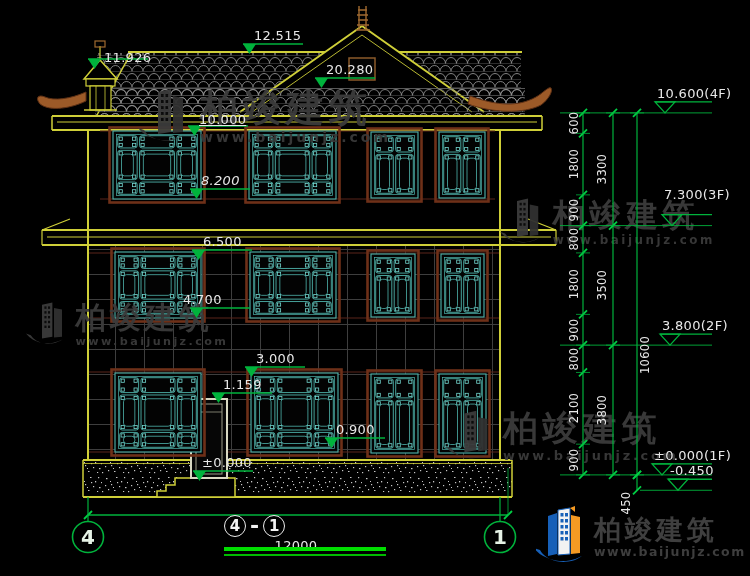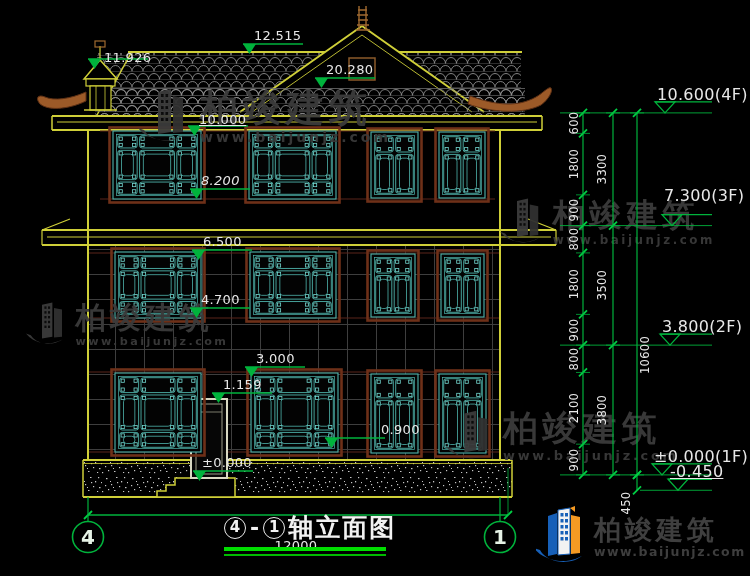--- a/index.html
+++ b/index.html
@@ -9,21 +9,21 @@
   #bsvg{z-index:1;}
   .wm{position:absolute;display:flex;align-items:center;gap:8px;transform-origin:top left;
       opacity:.95;z-index:2;pointer-events:none;}
   .wm .brand{font-size:38px;font-weight:bold;color:#3b3b3b;letter-spacing:5px;line-height:1;}
   .wm .site{font-size:14px;font-weight:bold;color:#3a3a3a;letter-spacing:3px;margin-top:3px;line-height:1;}
   #asvg{z-index:3;}
   #labels{position:absolute;left:0;top:0;width:750px;height:576px;z-index:4;pointer-events:none;}
   .lbl{position:absolute;color:#e8e8e8;font-size:13px;line-height:1;white-space:nowrap;letter-spacing:.3px;}
   .lbl.c{transform:translate(-50%,-50%);margin-top:40px;}
   .lbl.rot{transform:translate(-50%,-50%) rotate(-90deg);font-size:11.5px;}
-  .lbl.rm{font-size:16px;}
+  .lbl.rm{font-size:13px;}
   .lbl.ax{font-size:20px;font-weight:bold;color:#e6f2e6;transform:translate(-50%,-50%);}
   #title{position:absolute;left:224px;top:515px;display:flex;align-items:center;gap:3px;
          color:#f2f2f2;font-weight:bold;z-index:5;}
   .circ{width:22px;height:22px;border:1.8px solid #ececec;border-radius:50%;display:flex;
         align-items:center;justify-content:center;font-size:15px;box-sizing:border-box;line-height:1;}
   .tdash{font-size:22px;margin:0 1px;line-height:1;}
   .tname{font-size:25px;letter-spacing:2px;line-height:1;}
   #tl1{position:absolute;left:224px;top:547px;width:162px;height:4px;background:#00dd00;z-index:5;}
   #tl2{position:absolute;left:224px;top:554px;width:162px;height:1.8px;background:#00bb00;z-index:5;}
   #logo{position:absolute;left:536px;top:506px;display:flex;align-items:center;gap:6px;z-index:5;}
@@ -837,40 +837,39 @@
       <div class="lbl rot" style="left: 603px; top: 285.362px;">3500</div>
       <div class="lbl rot" style="left: 603px; top: 410.013px;">3800</div>
       <div class="lbl rot" style="left: 646px; top: 355px;">10600</div>
       <div class="lbl rot" style="left: 627px; top: 503px;">450</div>
       <div class="lbl " style="left: 104px; top: 44px; margin-top: 7px;">11.926</div>
       <div class="lbl " style="left: 254px; top: 29px;">12.515</div>
       <div class="lbl " style="left: 326px; top: 63px;">20.280</div>
       <div class="lbl " style="left: 199px; top: 113px; text-decoration: underline;">10.000</div>
       <div class="lbl " style="left: 201px; top: 174px; font-style: italic;">8.200</div>
       <div class="lbl " style="left: 203px; top: 235px;">6.500</div>
-      <div class="lbl " style="left: 201px; top: 293px;">4.700</div>
+      <div class="lbl " style="left: 183px; top: 293px;">4.700</div>
       <div class="lbl " style="left: 256px; top: 352px;">3.000</div>
       <div class="lbl " style="left: 223px; top: 378px;">1.159</div>
-      <div class="lbl " style="left: 336px; top: 423px; padding-left: 45px;">0.900</div>
+      <div class="lbl " style="left: 336px; top: 423px;">0.900</div>
       <div class="lbl " style="left: 192px; top: 456px; margin-left: 10px;">±0.000</div>
       <div class="lbl rm" style="left: 657px; top: 86.9005px;">10.600(4F)</div>
       <div class="lbl rm" style="left: 664px; top: 188px;">7.300(3F)</div>
       <div class="lbl rm" style="left: 662px; top: 319.127px;">3.800(2F)</div>
       <div class="lbl rm" style="left: 654px; top: 448.9px;">±0.000(1F)</div>
-      <div class="lbl rm" style="left: 670px; top: 464.268px; text-decoration: underline;">-0.450</div>
+      <div class="lbl rm" style="left: 670px; top: 464.268px;">-0.450</div>
       <div class="lbl c" style="left: 296px; top: 505px;">12000</div>
       <div class="lbl ax" style="left: 88px; top: 537px;">4</div>
       <div class="lbl ax" style="left: 500px; top: 537px;">1</div>
     </div>
 
   <div id="title">
     <span class="circ">4</span>
     <span class="tdash">-</span>
     <span class="circ">1</span>
-    <span class="tname">轴立面图</span>
   </div>
   <div id="tl1"></div>
   <div id="tl2"></div>
 
   <div id="logo">
     <svg width="52" height="62" viewBox="0 0 52 62">
       <path d="M4,44 a25,18 0 0 0 42,6 a33,26 0 0 1 -48,-8 z" fill="#1760b8"></path>
       <path d="M12,10 L21,7 V48 L12,50 Z" fill="#1760b8"></path>
       <path d="M22,4 L34,2 V48 L22,49 Z" fill="#f2f2f2" stroke="#1760b8" stroke-width="1"></path>
       <g fill="#1760b8">

